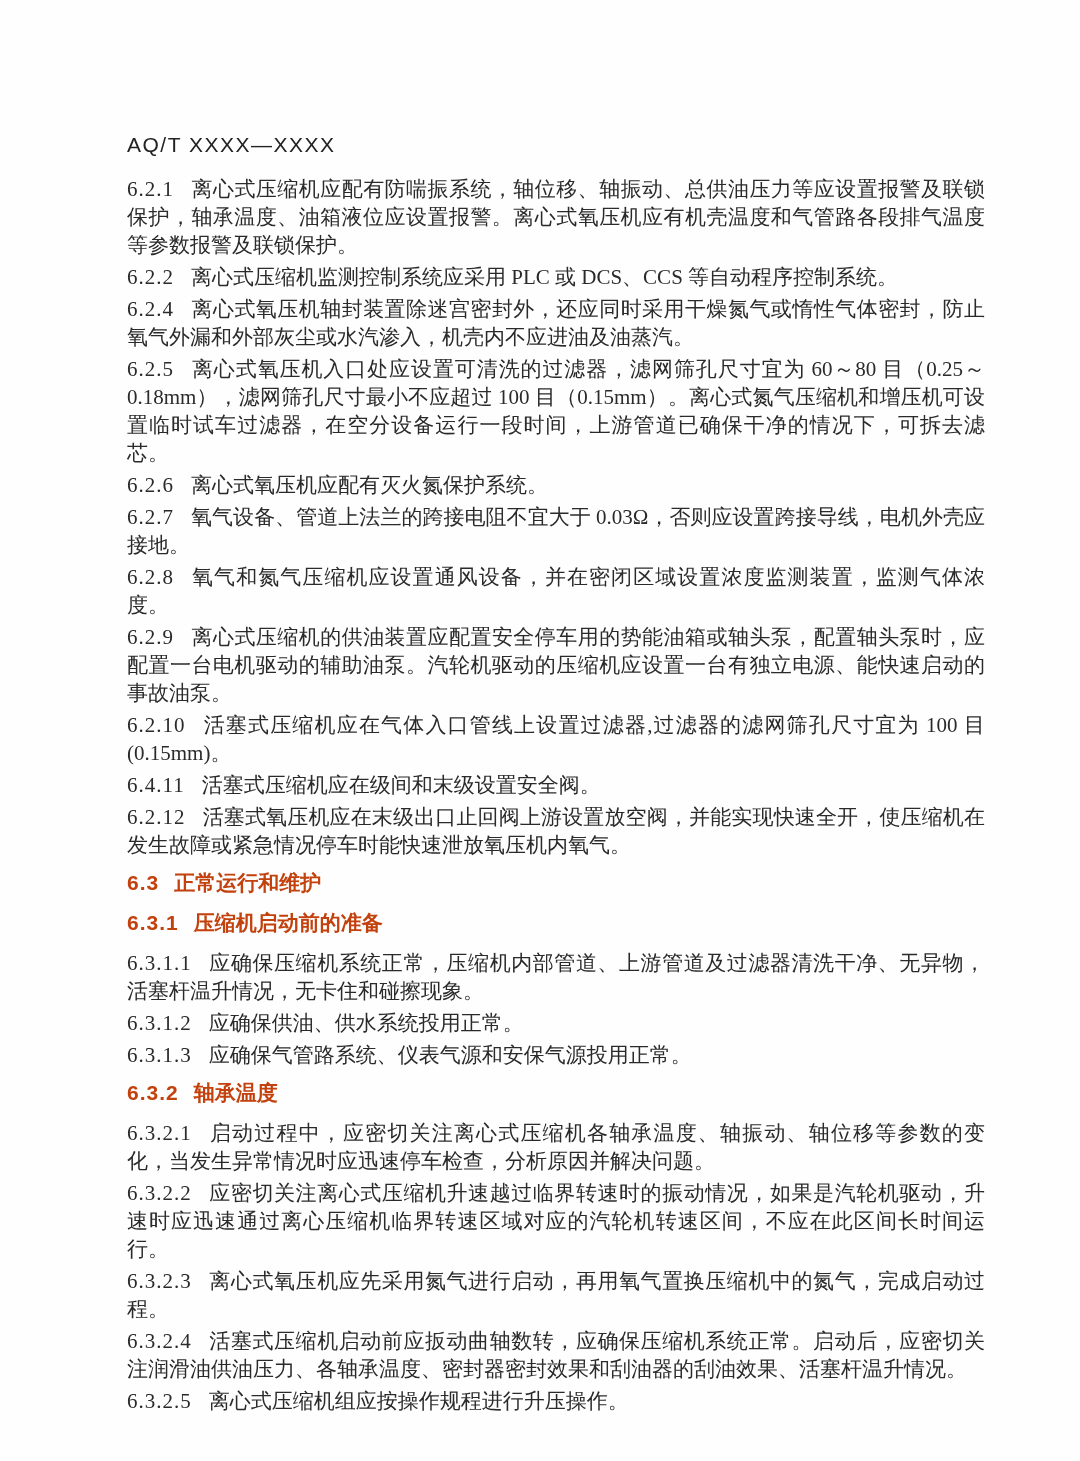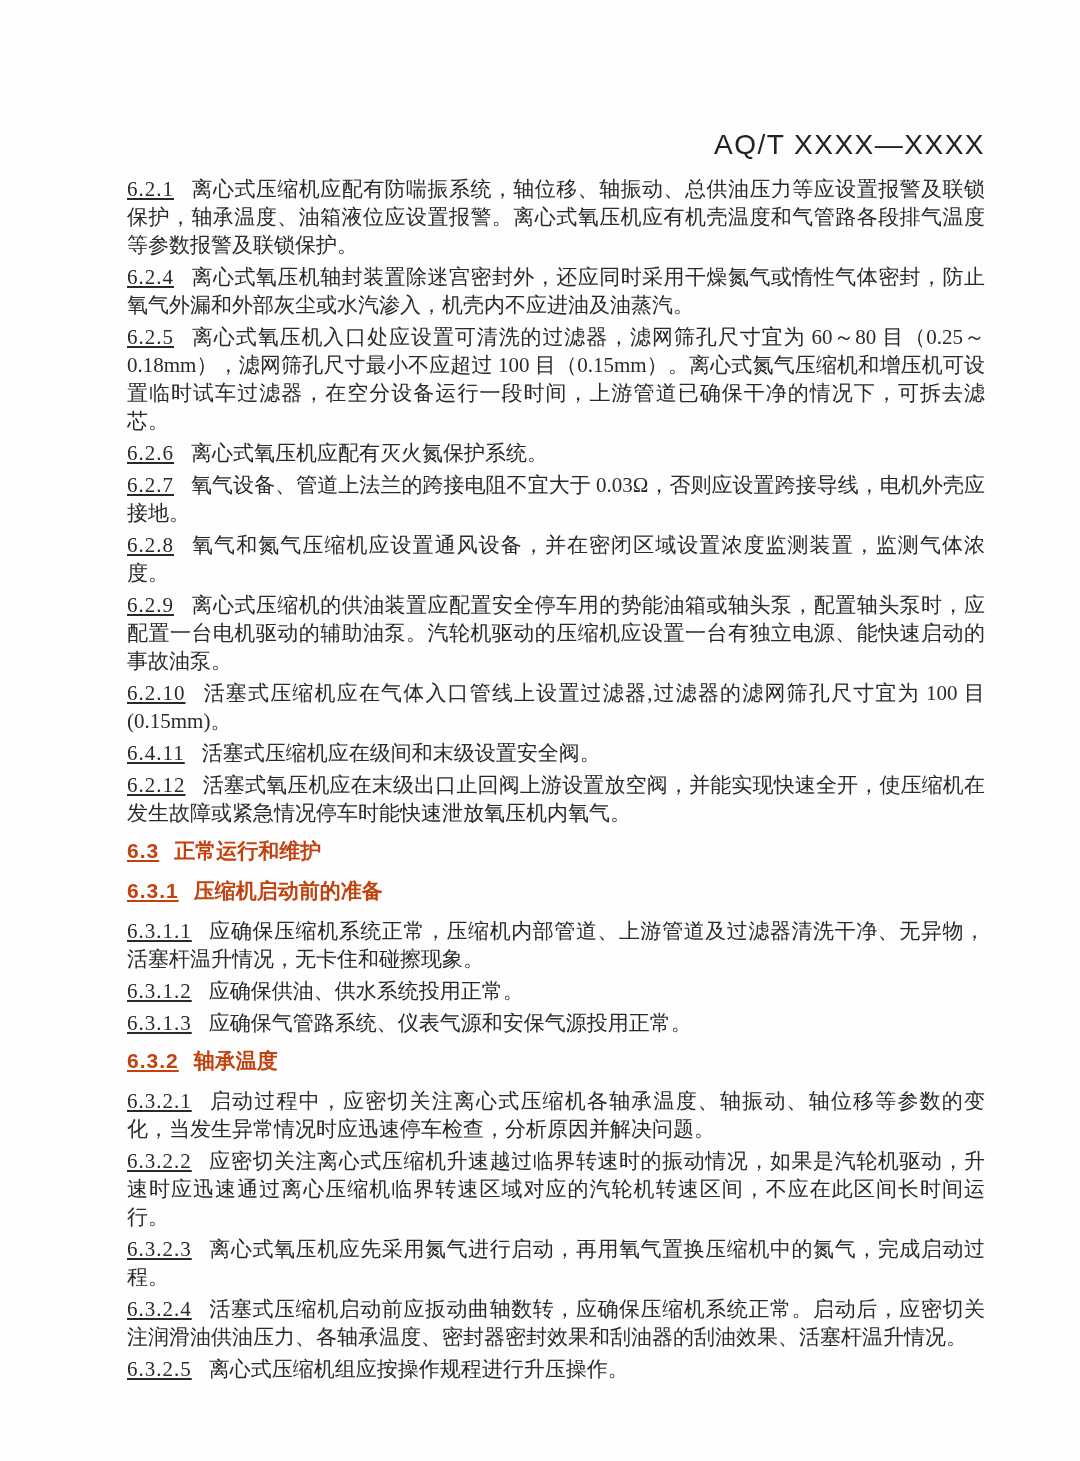--- a/index.html
+++ b/index.html
@@ -11,23 +11,22 @@
     position: relative;
     width: 1080px;
     height: 1461px;
     background: #fefefe;
     overflow: hidden;
     font-family: "Liberation Serif", "DejaVu Serif", serif;
     color: #2a2a2a;
   }
   .doc-header {
     margin: 133px 95px 0 127px;
-    text-align: right;
     font-family: "Liberation Sans", "DejaVu Sans", sans-serif;
-    font-size: 28px;
+    font-size: 21px;
     line-height: 24px;
     letter-spacing: 1.5px;
     color: #222222;
   }
   .doc-body {
     margin: 18px 95px 0 127px;
     font-size: 21px;
     line-height: 28px;
   }
   .doc-body p {
@@ -42,38 +41,40 @@
     font-family: "Liberation Sans", "DejaVu Sans", sans-serif;
     font-weight: 700;
     color: #c2410c;
     text-align: left;
   }
   .num {
     display: inline-block;
     letter-spacing: 1px;
     margin-right: 17px;
     white-space: nowrap;
-    text-decoration: underline;
   }
   .heading .num {
     margin-right: 15px;
   }
 </style>
 </head>
 <body>
 
 <div class="page">
 
   <div class="doc-header">
     <span>AQ/T XXXX—XXXX</span>
   </div>
 
   <div class="doc-body">
       <p class="clause">
     <span class="num">6.2.1</span><span>离心式压缩机应配有防喘振系统，轴位移、轴振动、总供油压力等应设置报警及联锁保护，轴承温度、油箱液位应设置报警。离心式氧压机应有机壳温度和气管路各段排气温度等参数报警及联锁保护。</span>
+  </p>
+      <p class="clause">
+    <span class="num">6.2.2</span><span>离心式压缩机监测控制系统应采用 PLC 或 DCS、CCS 等自动程序控制系统。</span>
   </p>
       <p class="clause">
     <span class="num">6.2.4</span><span>离心式氧压机轴封装置除迷宫密封外，还应同时采用干燥氮气或惰性气体密封，防止氧气外漏和外部灰尘或水汽渗入，机壳内不应进油及油蒸汽。</span>
   </p>
       <p class="clause">
     <span class="num">6.2.5</span><span>离心式氧压机入口处应设置可清洗的过滤器，滤网筛孔尺寸宜为 60～80 目（0.25～0.18mm），滤网筛孔尺寸最小不应超过 100 目（0.15mm）。离心式氮气压缩机和增压机可设置临时试车过滤器，在空分设备运行一段时间，上游管道已确保干净的情况下，可拆去滤芯。</span>
   </p>
       <p class="clause">
     <span class="num">6.2.6</span><span>离心式氧压机应配有灭火氮保护系统。</span>
   </p>

